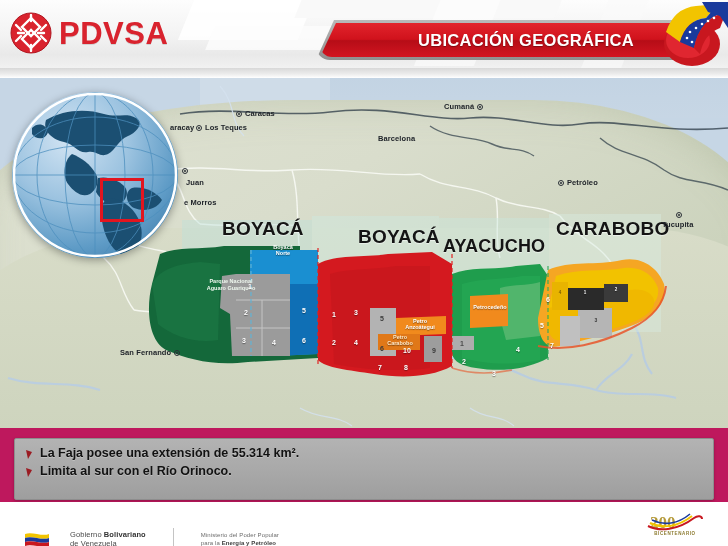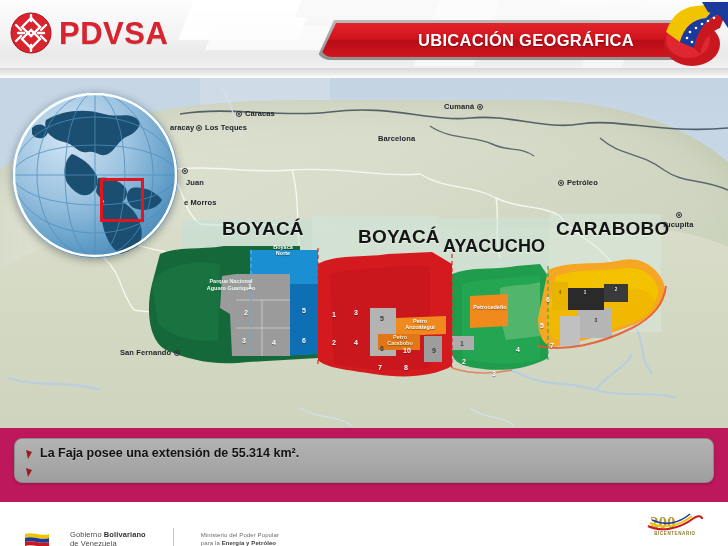--- a/index.html
+++ b/index.html
@@ -153,23 +153,23 @@
     line-height:1.15; text-align:center; white-space:pre-line;
     text-shadow:0 1px 1px rgba(0,0,0,.45);
   }
   .park-lab{
     position:absolute; font-size:5.5px; font-weight:bold; color:#eef7ee;
     line-height:1.25; text-align:center; white-space:pre-line;
   }
 
   
   .bullets{
-    position:absolute; left:14px; top:438px; width:700px; height:45px;
+    position:absolute; left:14px; top:438px; width:700px; height:62px;
     background:linear-gradient(180deg,#b3b3b3 0%,#a8a8a8 55%,#9e9e9e 100%);
-    border:1px solid #8d8d8d; border-radius:8px;
+    border:1px solid #8d8d8d; border-radius:2px;
     box-shadow:0 1px 3px rgba(0,0,0,.25);
     padding:6px 10px 4px 10px;
   }
   .bul{
     display:flex; align-items:flex-start; gap:6px; margin-bottom:2px;
   }
   .bul .mk{
     width:9px; height:12px; flex:0 0 9px; margin-top:1px;
   }
   .bul .tx{
@@ -486,20 +486,21 @@
           </svg>
       </span>
       <span class="tx">La Faja posee una extensión de 55.314 km².</span>
     </div>
     <div class="bul">
       <span class="mk">
         <svg viewBox="0 0 9 12" width="9" height="12">
             <path d="M1 2 L7 4 L3 11 Z" fill="#9b1b22"></path>
           </svg>
       </span>
+      <span class="tx">Limita al sur con el Río Orinoco.</span>
     </div>
   </div>
 
   <div class="footer">
     <div class="foot-left">
       <span class="foot-flag">
         <svg viewBox="0 0 26 17" width="26" height="17">
           <path d="M1 3 C8 0 18 6 25 3 L25 7 C18 10 8 4 1 7 Z" fill="#f2c400"></path>
           <path d="M1 7 C8 4 18 10 25 7 L25 11 C18 14 8 8 1 11 Z" fill="#1a3a9c"></path>
           <path d="M1 11 C8 8 18 14 25 11 L25 15 C18 18 8 12 1 15 Z" fill="#c8171f"></path>

